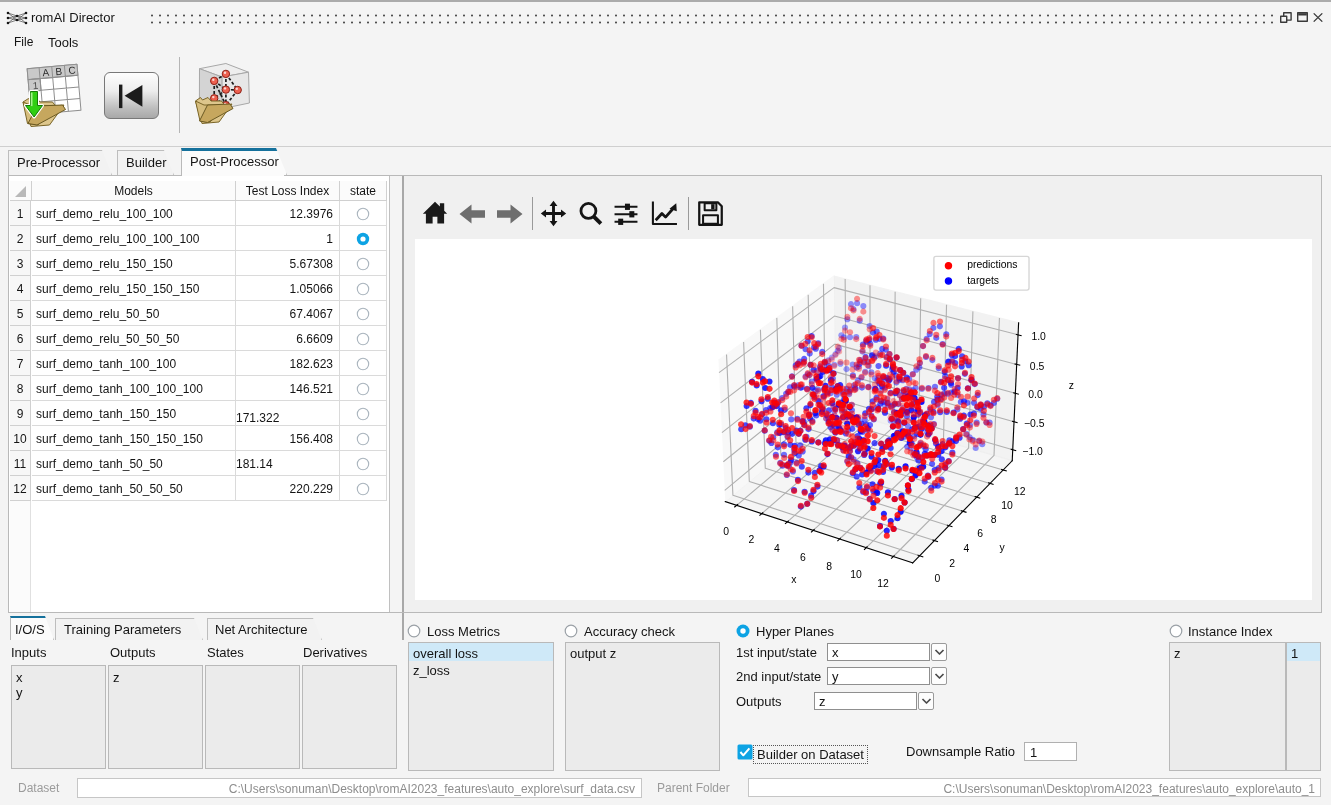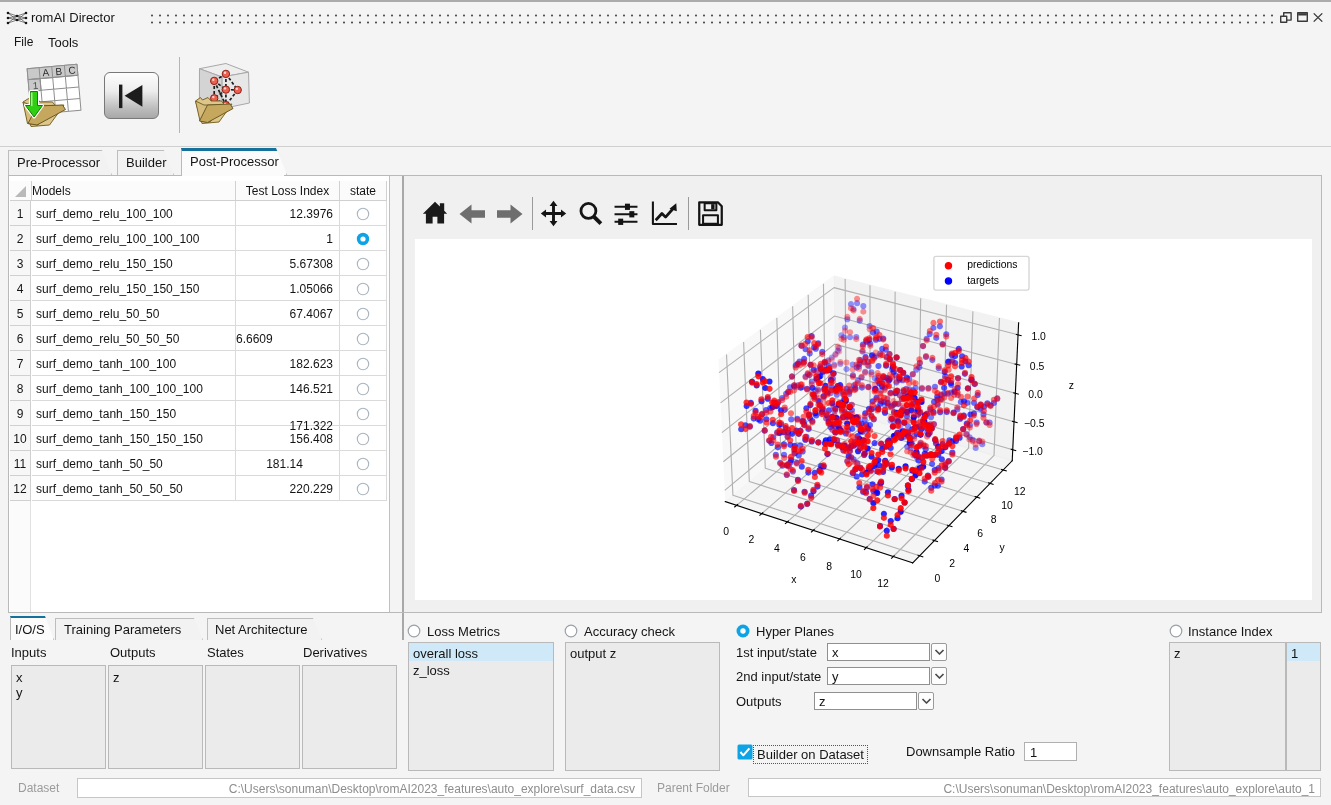--- a/index.html
+++ b/index.html
@@ -117,21 +117,21 @@
 <div class="abs" style="left:9px;top:176px;width:380px;height:436px;background:#fff"></div>
 <div class="abs" style="left:10px;top:181px;width:376px;height:320px;font-size:12px">
 <div class="abs" style="left:0;top:0;width:376px;height:20px;background:#fbfbfb;border-bottom:1px solid #d0d0d0"></div>
 <svg class="abs" style="left:3px;top:3px" width="15" height="15">
       <path d="M13 2 L13 13 L2 13 z" fill="#b9b9b9"></path>
     </svg>
 <div class="abs" style="left:21px;top:0;width:1px;height:20px;background:#d0d0d0"></div>
 <div class="abs" style="left:225px;top:0;width:1px;height:20px;background:#d0d0d0"></div>
 <div class="abs" style="left:329px;top:0;width:1px;height:20px;background:#d0d0d0"></div>
 <div class="abs" style="left:376px;top:0;width:1px;height:20px;background:#d0d0d0"></div>
-<div class="abs txt s12" style="left:22px;top:3px;width:203px;text-align:left">Models</div>
+<div class="abs txt s12" style="left:22px;top:3px;width:203px;text-align:center">Models</div>
 <div class="abs txt s12" style="left:226px;top:3px;width:103px;text-align:center">Test Loss Index</div>
 <div class="abs txt s12" style="left:330px;top:3px;width:46px;text-align:center">state</div>
 <div class="abs" style="left:0;top:20px;width:21px;height:25px;background:#f7f7f7;border-right:1px solid #d0d0d0;border-bottom:1px solid #d0d0d0"></div>
 <div class="abs txt s12" style="left:0px;top:26px;width:20px;text-align:center">1</div>
 <div class="abs" style="left:22px;top:20px;width:354px;height:25px;border-bottom:1px solid #dadada"></div>
 <div class="abs txt s12" style="left:26px;top:26px">surf_demo_relu_100_100</div>
 <div class="abs txt s12" style="left:226px;top:26px;width:97px;text-align:right">12.3976</div>
 <svg class="abs" style="left:346px;top:26px" width="14" height="14">
       <circle cx="7" cy="7" r="5.7" fill="#fff" stroke="#a9b4bd" stroke-width="1.1"></circle>
     </svg>
@@ -165,21 +165,21 @@
 <div class="abs" style="left:22px;top:120px;width:354px;height:25px;border-bottom:1px solid #dadada"></div>
 <div class="abs txt s12" style="left:26px;top:126px">surf_demo_relu_50_50</div>
 <div class="abs txt s12" style="left:226px;top:126px;width:97px;text-align:right">67.4067</div>
 <svg class="abs" style="left:346px;top:126px" width="14" height="14">
       <circle cx="7" cy="7" r="5.7" fill="#fff" stroke="#a9b4bd" stroke-width="1.1"></circle>
     </svg>
 <div class="abs" style="left:0;top:145px;width:21px;height:25px;background:#f7f7f7;border-right:1px solid #d0d0d0;border-bottom:1px solid #d0d0d0"></div>
 <div class="abs txt s12" style="left:0px;top:151px;width:20px;text-align:center">6</div>
 <div class="abs" style="left:22px;top:145px;width:354px;height:25px;border-bottom:1px solid #dadada"></div>
 <div class="abs txt s12" style="left:26px;top:151px">surf_demo_relu_50_50_50</div>
-<div class="abs txt s12" style="left:226px;top:151px;width:97px;text-align:left">6.6609</div>
+<div class="abs txt s12" style="left:226px;top:151px;width:97px;text-align:right">6.6609</div>
 <svg class="abs" style="left:346px;top:151px" width="14" height="14">
       <circle cx="7" cy="7" r="5.7" fill="#fff" stroke="#a9b4bd" stroke-width="1.1"></circle>
     </svg>
 <div class="abs" style="left:0;top:170px;width:21px;height:25px;background:#f7f7f7;border-right:1px solid #d0d0d0;border-bottom:1px solid #d0d0d0"></div>
 <div class="abs txt s12" style="left:0px;top:176px;width:20px;text-align:center">7</div>
 <div class="abs" style="left:22px;top:170px;width:354px;height:25px;border-bottom:1px solid #dadada"></div>
 <div class="abs txt s12" style="left:26px;top:176px">surf_demo_tanh_100_100</div>
 <div class="abs txt s12" style="left:226px;top:176px;width:97px;text-align:right">182.623</div>
 <svg class="abs" style="left:346px;top:176px" width="14" height="14">
       <circle cx="7" cy="7" r="5.7" fill="#fff" stroke="#a9b4bd" stroke-width="1.1"></circle>
@@ -189,37 +189,37 @@
 <div class="abs" style="left:22px;top:195px;width:354px;height:25px;border-bottom:1px solid #dadada"></div>
 <div class="abs txt s12" style="left:26px;top:201px">surf_demo_tanh_100_100_100</div>
 <div class="abs txt s12" style="left:226px;top:201px;width:97px;text-align:right">146.521</div>
 <svg class="abs" style="left:346px;top:201px" width="14" height="14">
       <circle cx="7" cy="7" r="5.7" fill="#fff" stroke="#a9b4bd" stroke-width="1.1"></circle>
     </svg>
 <div class="abs" style="left:0;top:220px;width:21px;height:25px;background:#f7f7f7;border-right:1px solid #d0d0d0;border-bottom:1px solid #d0d0d0"></div>
 <div class="abs txt s12" style="left:0px;top:226px;width:20px;text-align:center">9</div>
 <div class="abs" style="left:22px;top:220px;width:354px;height:25px;border-bottom:1px solid #dadada"></div>
 <div class="abs txt s12" style="left:26px;top:226px">surf_demo_tanh_150_150</div>
-<div class="abs txt s12" style="left:226px;top:238px;width:97px;text-align:right">171.322</div>
+<div class="abs txt s12" style="left:226px;top:230px;width:97px;">171.322</div>
 <svg class="abs" style="left:346px;top:226px" width="14" height="14">
       <circle cx="7" cy="7" r="5.7" fill="#fff" stroke="#a9b4bd" stroke-width="1.1"></circle>
     </svg>
 <div class="abs" style="left:0;top:245px;width:21px;height:25px;background:#f7f7f7;border-right:1px solid #d0d0d0;border-bottom:1px solid #d0d0d0"></div>
 <div class="abs txt s12" style="left:0px;top:251px;width:20px;text-align:center">10</div>
 <div class="abs" style="left:22px;top:245px;width:354px;height:25px;border-bottom:1px solid #dadada"></div>
 <div class="abs txt s12" style="left:26px;top:251px">surf_demo_tanh_150_150_150</div>
 <div class="abs txt s12" style="left:226px;top:251px;width:97px;text-align:right">156.408</div>
 <svg class="abs" style="left:346px;top:251px" width="14" height="14">
       <circle cx="7" cy="7" r="5.7" fill="#fff" stroke="#a9b4bd" stroke-width="1.1"></circle>
     </svg>
 <div class="abs" style="left:0;top:270px;width:21px;height:25px;background:#f7f7f7;border-right:1px solid #d0d0d0;border-bottom:1px solid #d0d0d0"></div>
 <div class="abs txt s12" style="left:0px;top:276px;width:20px;text-align:center">11</div>
 <div class="abs" style="left:22px;top:270px;width:354px;height:25px;border-bottom:1px solid #dadada"></div>
 <div class="abs txt s12" style="left:26px;top:276px">surf_demo_tanh_50_50</div>
-<div class="abs txt s12" style="left:226px;top:276px;width:97px;text-align:center">181.14</div>
+<div class="abs txt s12" style="left:226px;top:276px;width:97px;text-align:left">181.14</div>
 <svg class="abs" style="left:346px;top:276px" width="14" height="14">
       <circle cx="7" cy="7" r="5.7" fill="#fff" stroke="#a9b4bd" stroke-width="1.1"></circle>
     </svg>
 <div class="abs" style="left:0;top:295px;width:21px;height:25px;background:#f7f7f7;border-right:1px solid #d0d0d0;border-bottom:1px solid #d0d0d0"></div>
 <div class="abs txt s12" style="left:0px;top:301px;width:20px;text-align:center">12</div>
 <div class="abs" style="left:22px;top:295px;width:354px;height:25px;border-bottom:1px solid #dadada"></div>
 <div class="abs txt s12" style="left:26px;top:301px">surf_demo_tanh_50_50_50</div>
 <div class="abs txt s12" style="left:226px;top:301px;width:97px;text-align:right">220.229</div>
 <svg class="abs" style="left:346px;top:301px" width="14" height="14">
       <circle cx="7" cy="7" r="5.7" fill="#fff" stroke="#a9b4bd" stroke-width="1.1"></circle>

